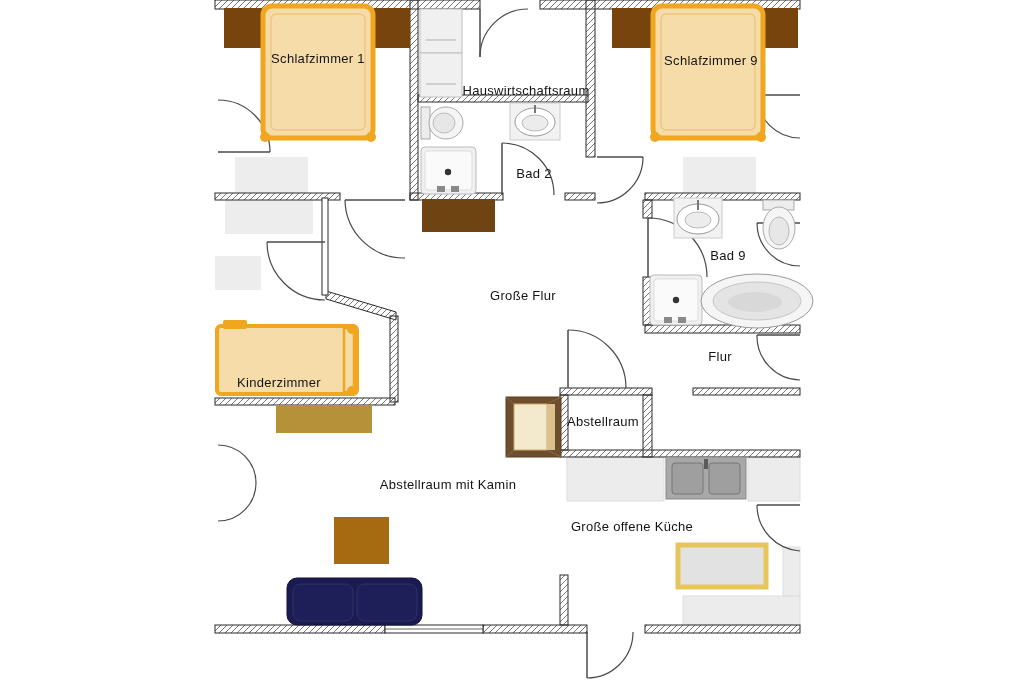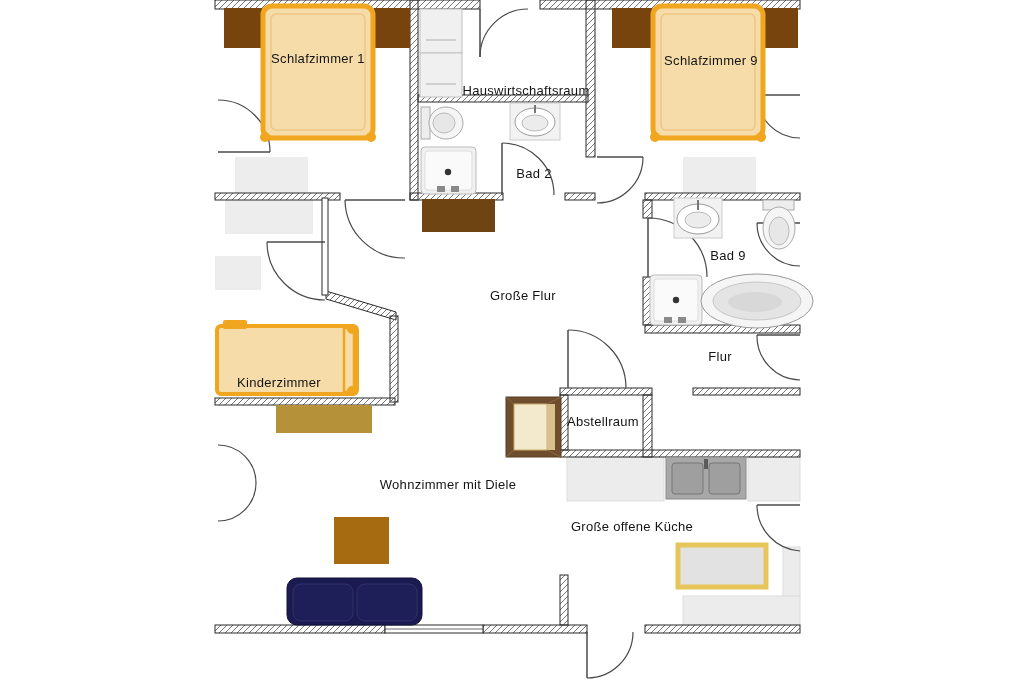--- a/index.html
+++ b/index.html
@@ -254,16 +254,16 @@
 
   <div class="room-label" style="left:318px;top:58px">Schlafzimmer 1</div>
   <div class="room-label" style="left:526px;top:90px">Hauswirtschaftsraum</div>
   <div class="room-label" style="left:534px;top:173px">Bad 2</div>
   <div class="room-label" style="left:711px;top:60px">Schlafzimmer 9</div>
   <div class="room-label" style="left:523px;top:295px">Große Flur</div>
   <div class="room-label" style="left:728px;top:255px">Bad 9</div>
   <div class="room-label" style="left:720px;top:356px">Flur</div>
   <div class="room-label" style="left:279px;top:382px">Kinderzimmer</div>
   <div class="room-label" style="left:603px;top:421px">Abstellraum</div>
-  <div class="room-label" style="left:448px;top:484px">Wohnzimmer mit Diele</div>
+  <div class="room-label" style="left:448px;top:484px">Abstellraum mit Kamin</div>
   <div class="room-label" style="left:632px;top:526px">Große offene Küche</div>
 
 </div>
 
 </body></html>

